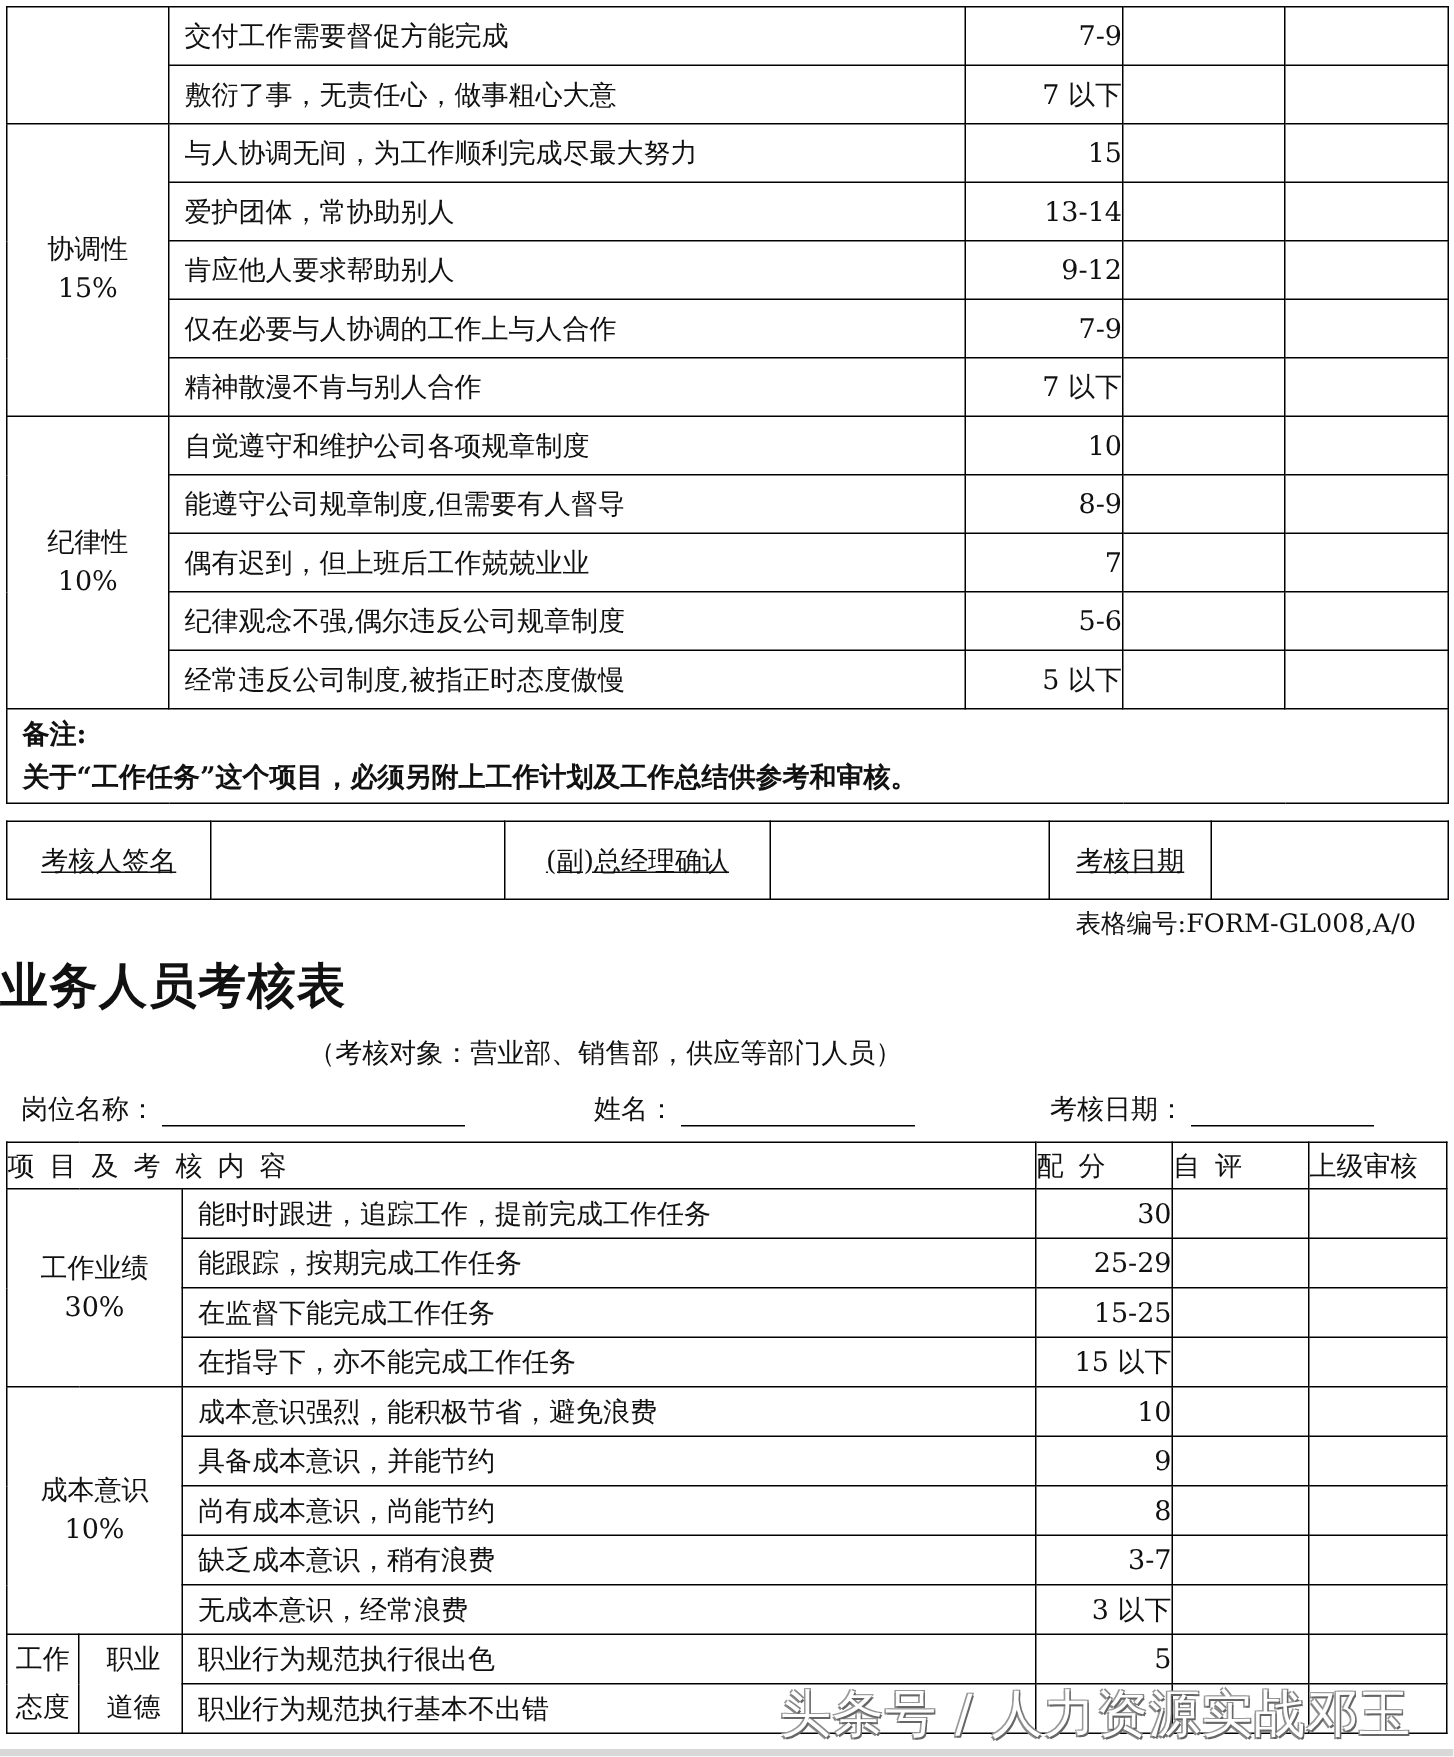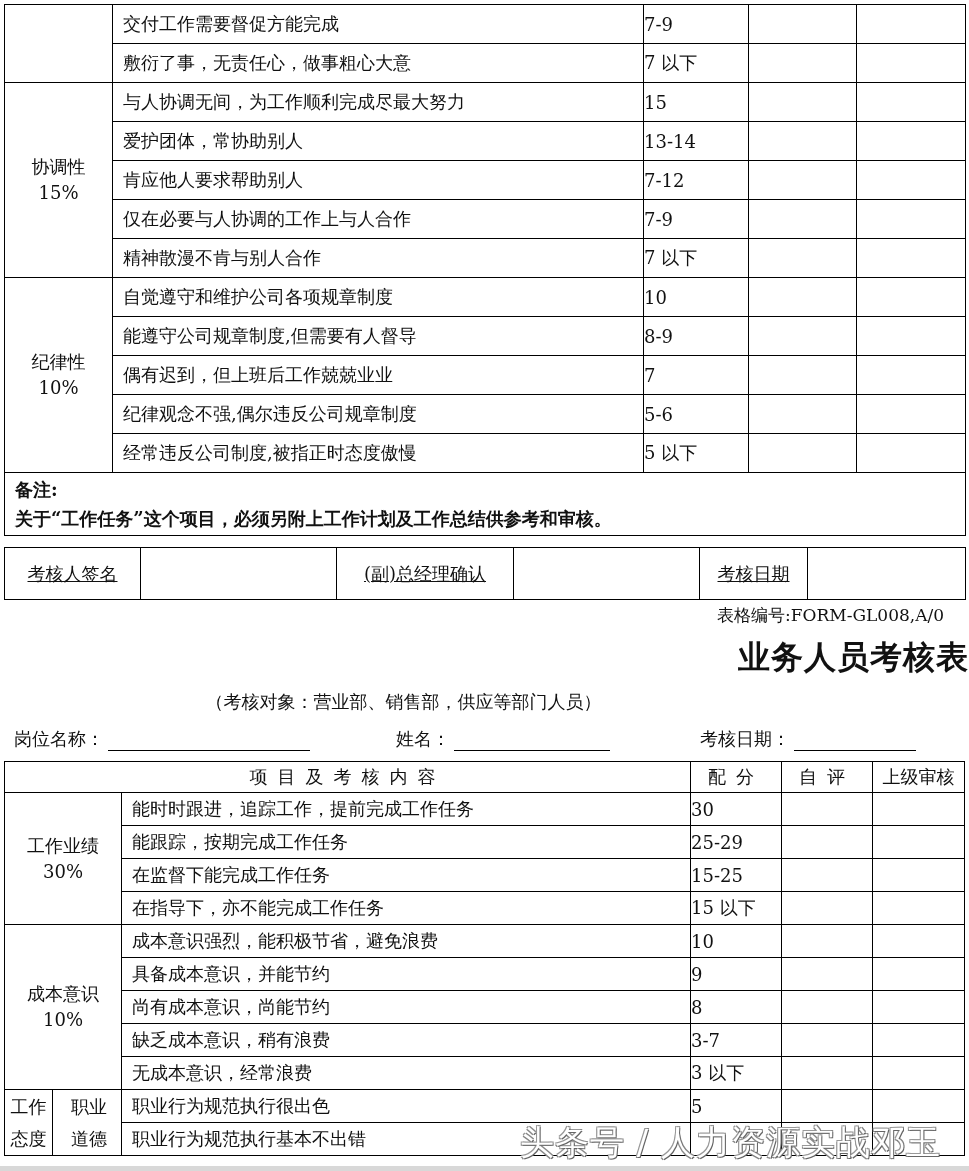--- a/index.html
+++ b/index.html
@@ -1,36 +1,36 @@
 <!DOCTYPE html>
 <html><head>
 <meta charset="utf-8">
 <style>
   html, body { margin: 0; padding: 0; background: #ffffff; }
   body { width: 969px; height: 1171px; position: relative; overflow: hidden;
          font-family: "DejaVu Serif", "Liberation Serif", serif; color: #111; }
   table { border-collapse: collapse; position: absolute; table-layout: fixed; }
   td { border: 1.5px solid #000; padding: 0; font-size: 18px; vertical-align: middle; }
   .content { padding-left: 10px; white-space: nowrap; overflow: hidden; }
-  .center { text-align: left; }
+  .center { text-align: right; }
   .cat { text-align: center; line-height: 26px; }
   #top-table { left: 4px; top: 4px; width: 961px; }
   #top-table tr.r td { height: 38px; margin-top: 30px; }
   .note-cell { padding: 2px 10px; line-height: 29px; font-size: 18px; font-weight: bold; }
   #sign-table { left: 4px; top: 547px; width: 961px; text-decoration: underline; }
   #sign-table td { height: 51px; text-align: center; font-size: 18px; }
   .form-no { position: absolute; right: 25px; top: 604px; font-size: 17px; }
-  .title { position: absolute; left: 0; width: 969px; top: 636px; text-align: right;
+  .title { position: absolute; left: 0; width: 969px; top: 636px; text-align: left;
            font-size: 32px; font-weight: bold; letter-spacing: 1px; }
   .subtitle { position: absolute; left: 0; width: 807px; top: 690px; text-align: center; font-size: 18px; }
   .field-row { position: absolute; top: 727px; left: 0; width: 969px; height: 28px; font-size: 18px; }
   .field { position: absolute; display: flex; align-items: flex-end; }
   .field .line { display: inline-block; border-bottom: 1.5px solid #000; height: 22px; margin-left: 4px; }
   #bottom-table { left: 4px; top: 761px; width: 960px; }
-  #bottom-table tr.h td { height: 30px; text-align: center; font-size: 18px; }
+  #bottom-table tr.h td { height: 30px; font-size: 18px; }
   #bottom-table tr.r td { height: 32px; }
   .watermark { position: absolute; left: 520px; top: 1120px; font-size: 34px; color: #fff;
                font-family: "DejaVu Sans", sans-serif;
                text-shadow: 1px 1px 0 #666, -1px -1px 0 #999, 1px -1px 0 #888, -1px 1px 0 #888;
                letter-spacing: 1px; pointer-events: none; }
   .bottom-bar { position: absolute; left: 0; top: 1166px; width: 969px; height: 5px; background: #d8d8d8; }
   .spaced { letter-spacing: 10px; }
 </style>
 </head>
 <body>
@@ -70,21 +70,21 @@
     <td></td>
   </tr>
   <tr class="r">
     <td class="content">爱护团体，常协助别人</td>
     <td class="center">13-14</td>
     <td></td>
     <td></td>
   </tr>
   <tr class="r">
     <td class="content">肯应他人要求帮助别人</td>
-    <td class="center">7-12</td>
+    <td class="center">9-12</td>
     <td></td>
     <td></td>
   </tr>
   <tr class="r">
     <td class="content">仅在必要与人协调的工作上与人合作</td>
     <td class="center">7-9</td>
     <td></td>
     <td></td>
   </tr>
   <tr class="r">

